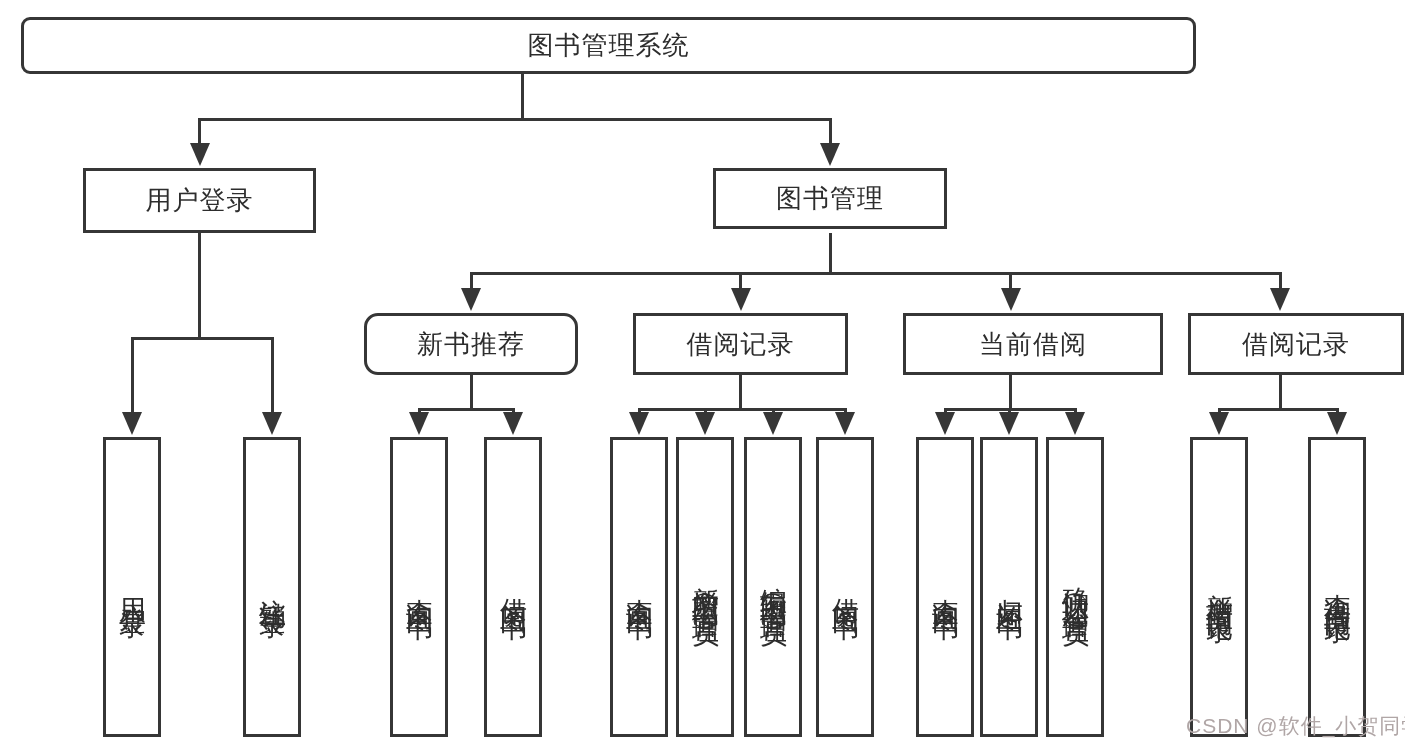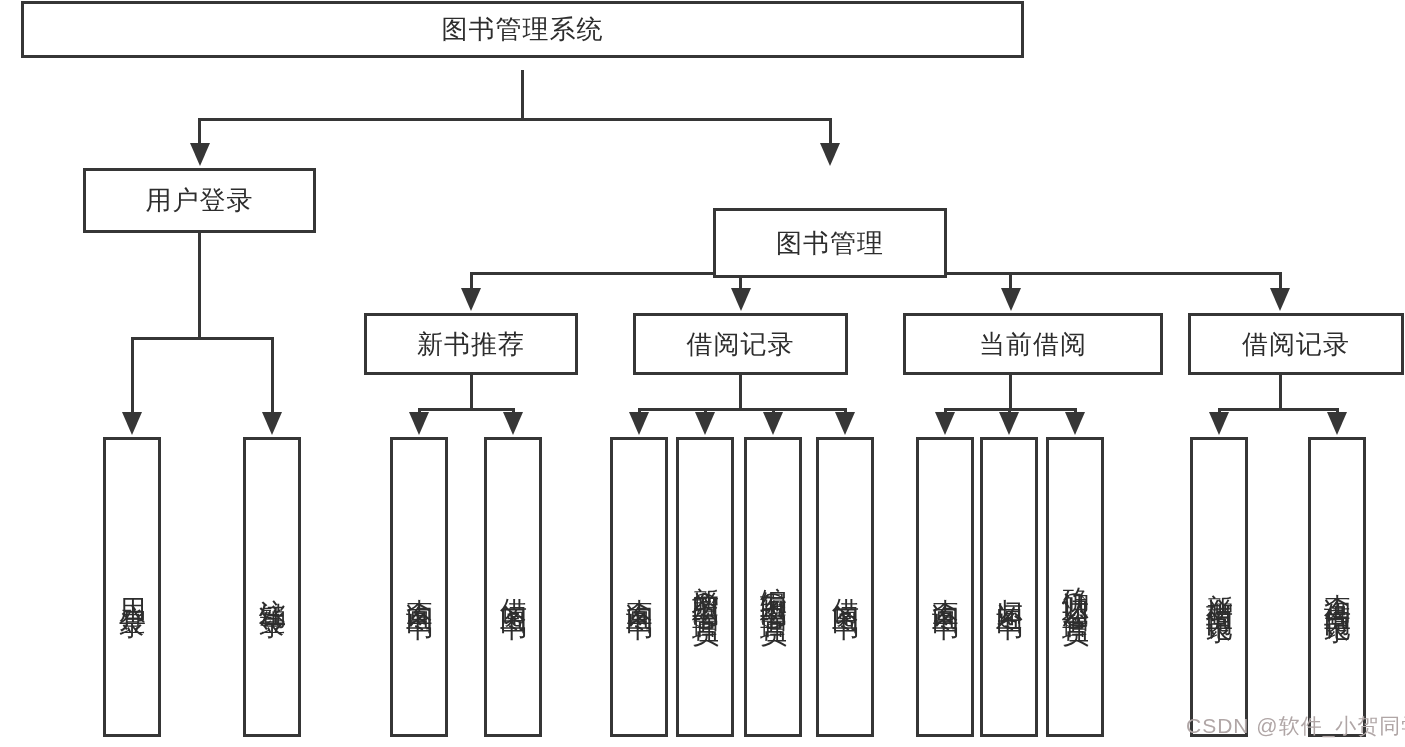--- a/index.html
+++ b/index.html
@@ -56,24 +56,24 @@
     color: var(--wm, #b0a6a6);
     z-index: 5;
     white-space: nowrap;
   }
 </style>
 </head>
 <body>
 
 <div id="canvas" style="--line: #363636; --text: #2d2d2d; --bg: #ffffff; --wm: #b0a6a6;">
   <div class="watermark">CSDN @软件_小贺同学</div>
-<div class="box" style="left: 21px; top: 1px; width: 1003px; height: 57px;">图书管理系统</div>
+<div class="box" style="left: 21px; top: 17px; width: 1175px; height: 57px; border-radius: 9px;">图书管理系统</div>
     <div class="box" style="left: 83px; top: 168px; width: 233px; height: 65px;">用户登录</div>
-    <div class="box" style="left: 713px; top: 168px; width: 234px; height: 70px; margin-top: 40px;">图书管理</div>
-    <div class="box" style="left: 364px; top: 313px; width: 214px; height: 62px;">新书推荐</div>
+    <div class="box" style="left: 713px; top: 168px; width: 234px; height: 61px;">图书管理</div>
+    <div class="box" style="left: 364px; top: 313px; width: 214px; height: 62px; border-radius: 14px;">新书推荐</div>
     <div class="box" style="left: 633px; top: 313px; width: 215px; height: 62px;">借阅记录</div>
     <div class="box" style="left: 903px; top: 313px; width: 260px; height: 62px;">当前借阅</div>
     <div class="box" style="left: 1172px; top: 313px; width: 216px; height: 62px; margin-left: 16px;">借阅记录</div>
     <div class="box vbox" style="left: 103px; top: 437px; width: 58px; height: 300px;">用户登录</div>
     <div class="box vbox" style="left: 243px; top: 437px; width: 58px; height: 300px;">注销登录</div>
     <div class="box vbox" style="left: 390px; top: 437px; width: 58px; height: 300px;">查询图书</div>
     <div class="box vbox" style="left: 484px; top: 437px; width: 58px; height: 300px;">借阅图书</div>
     <div class="box vbox" style="left: 610px; top: 437px; width: 58px; height: 300px;">查询图书</div>
     <div class="box vbox" style="left: 676px; top: 437px; width: 58px; height: 300px;">新增图书（管理员）</div>
     <div class="box vbox" style="left: 744px; top: 437px; width: 58px; height: 300px;">编辑图书（管理员）</div>

